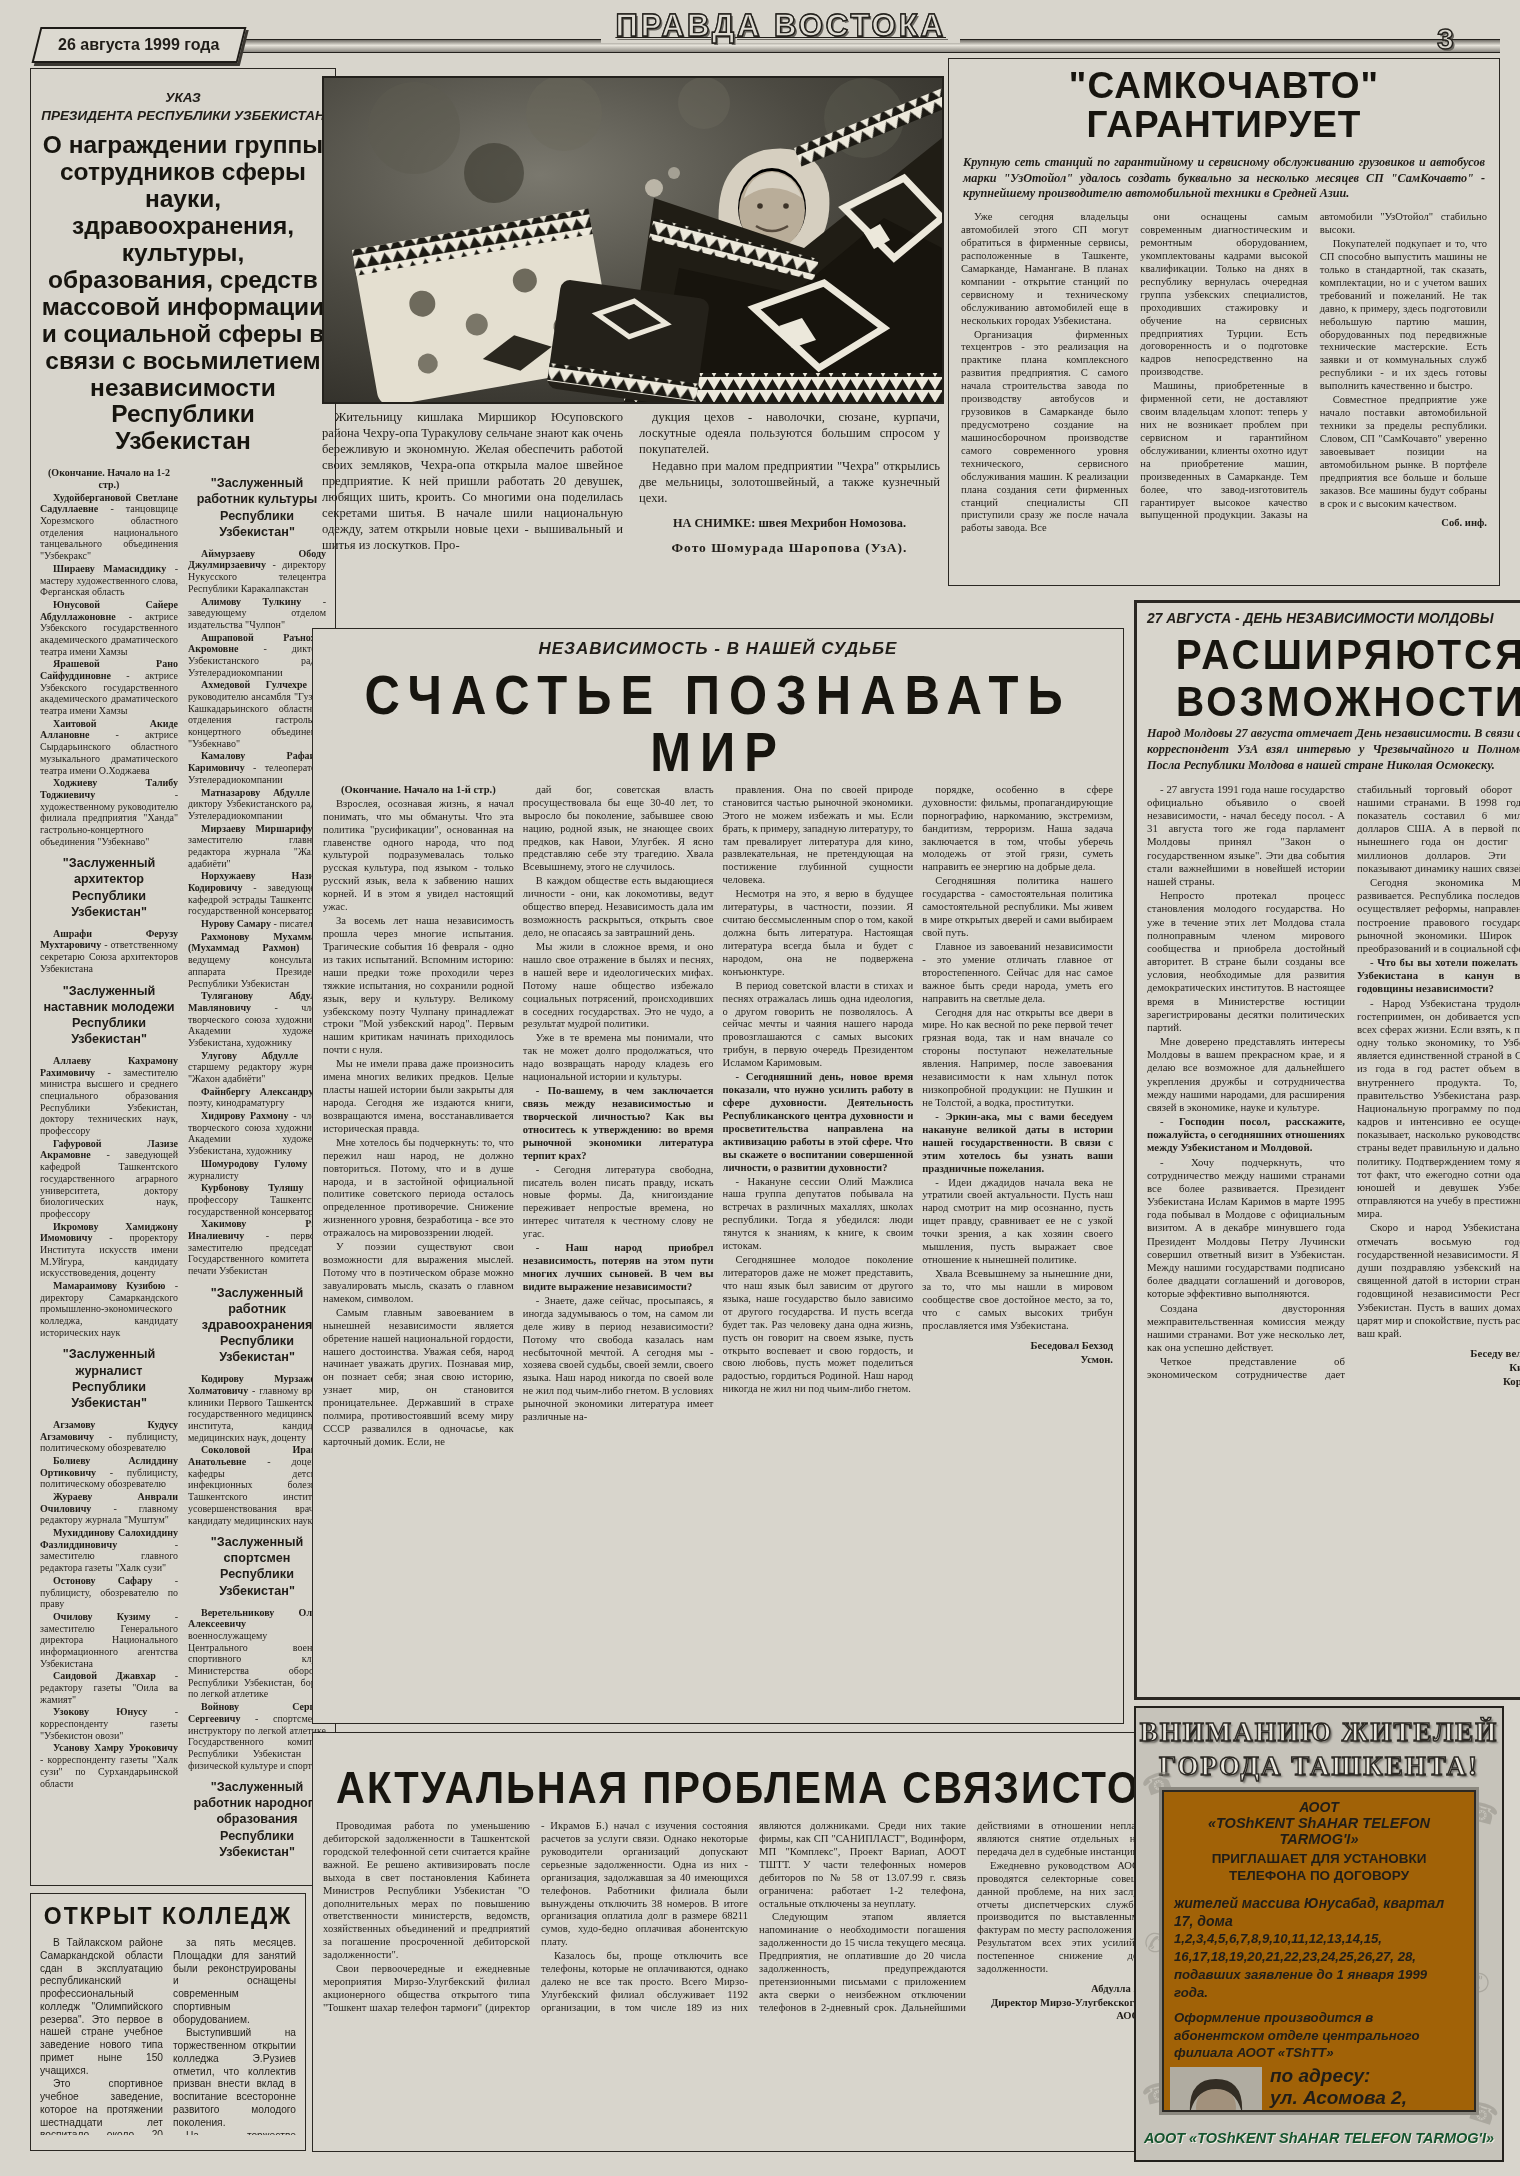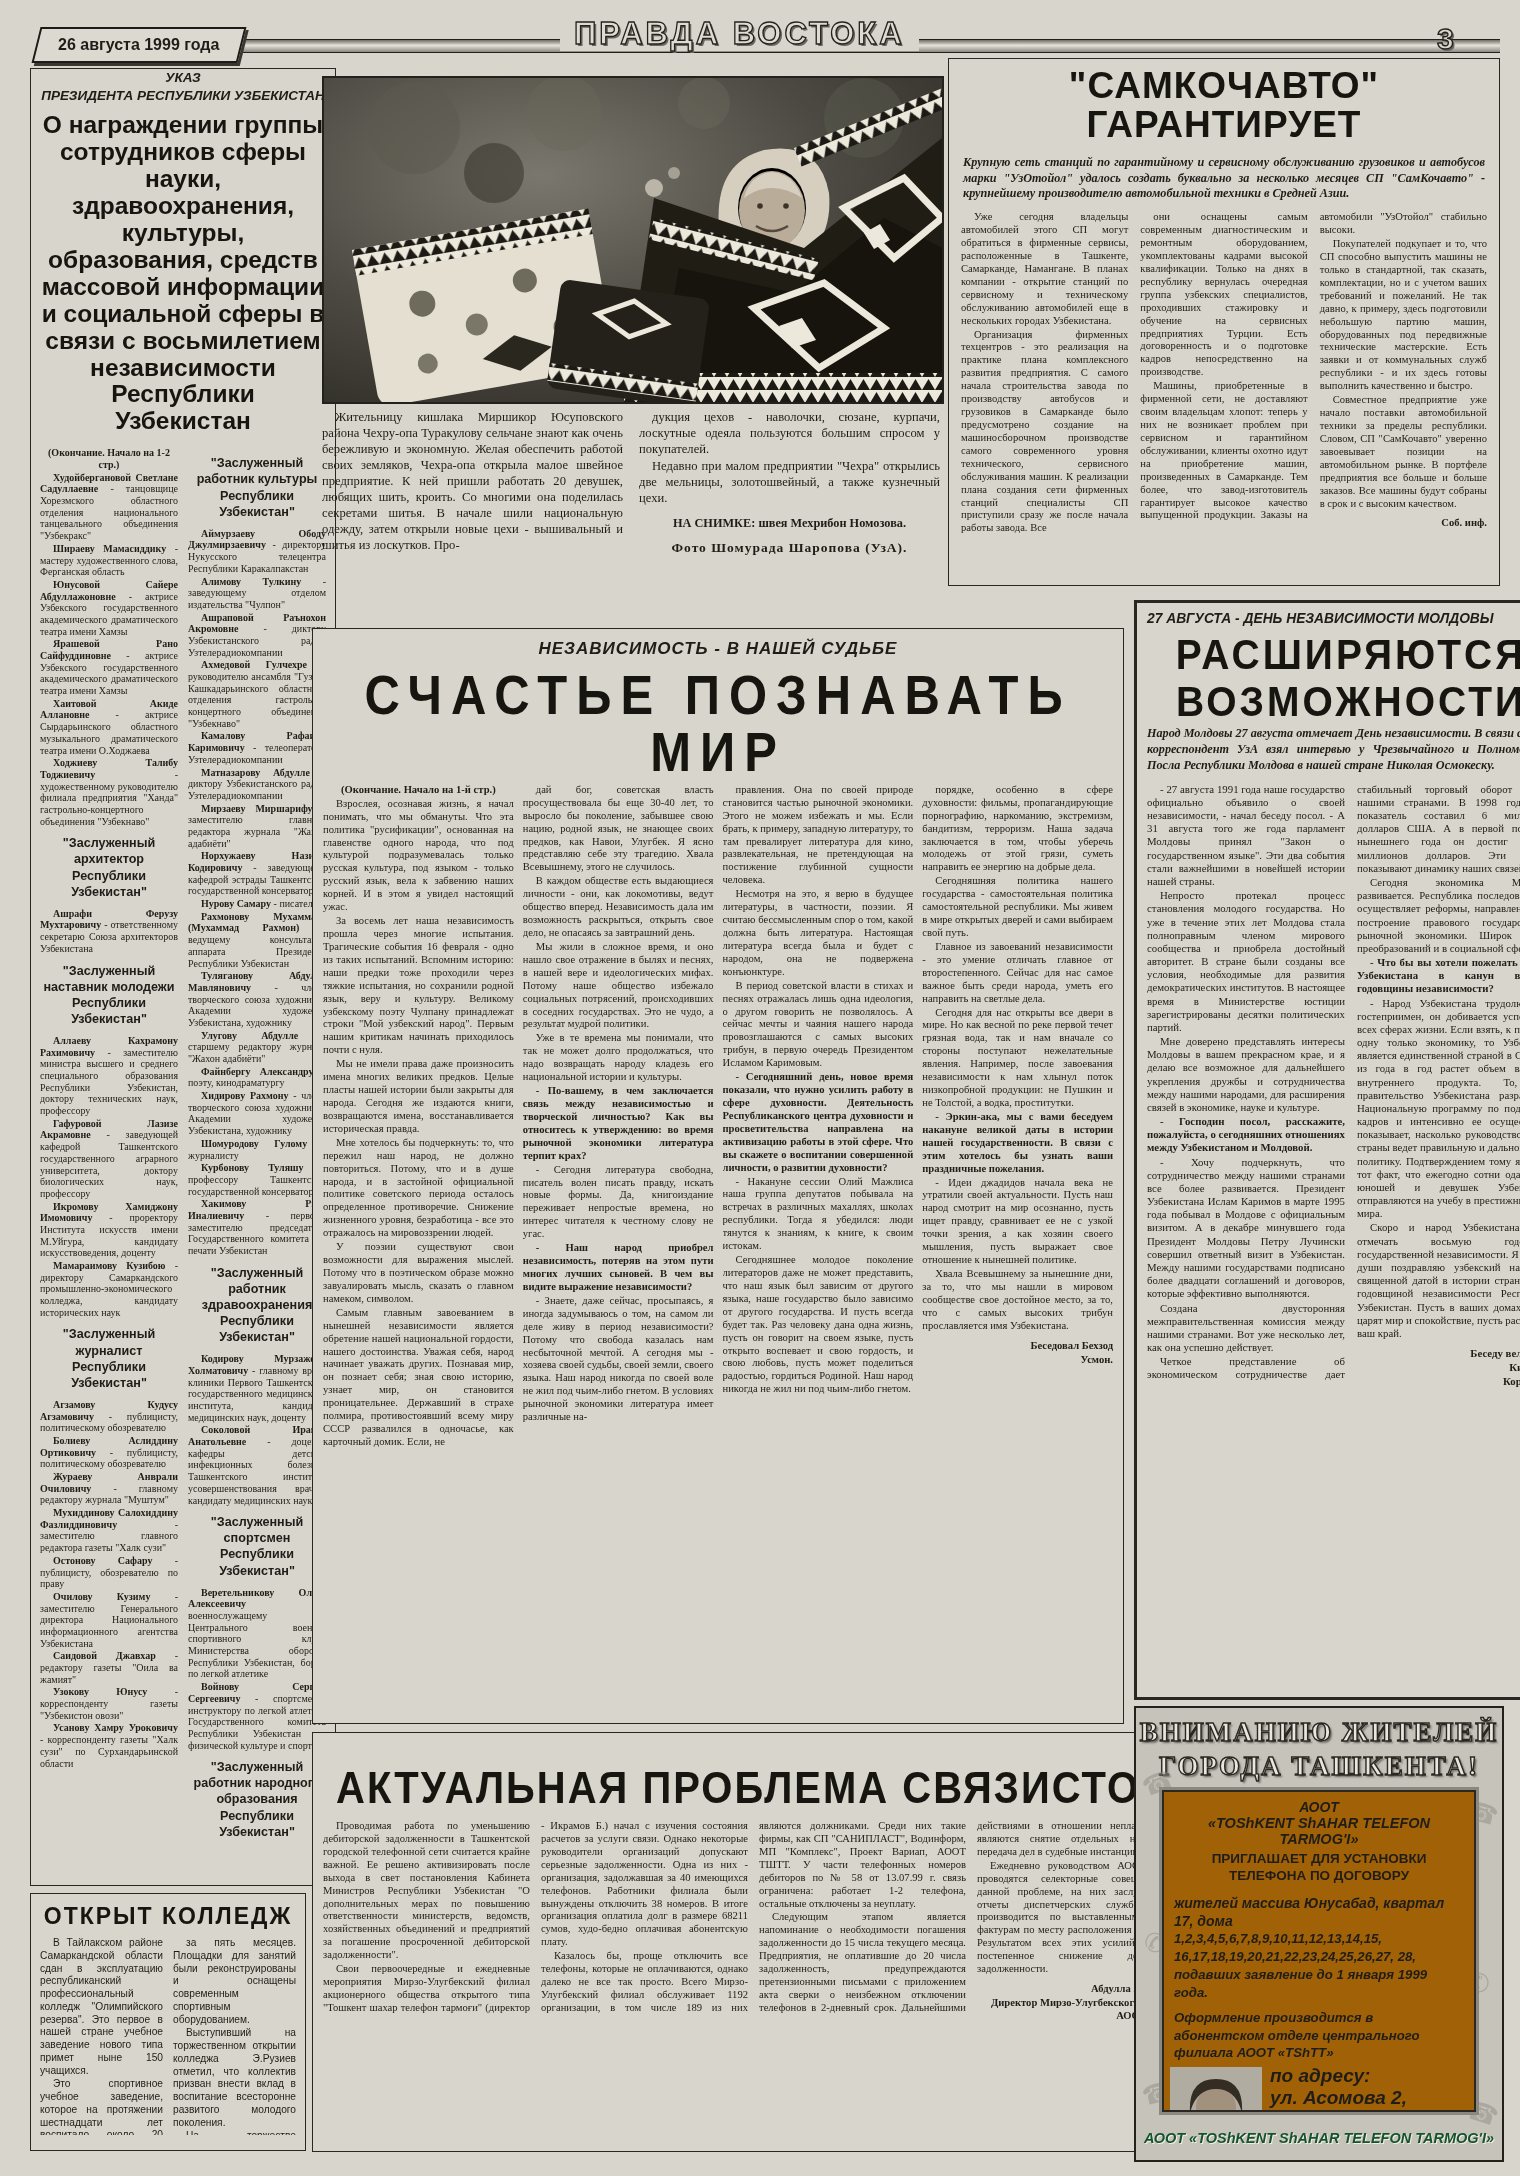--- a/index.html
+++ b/index.html
@@ -53,26 +53,26 @@
 </style>
 </head>
 <body>
 
 <div class="page">
 
   <div class="abs head-bar" style="left:55px;top:39px;width:1445px;"></div>
   <div class="abs date-box" style="left:36px;top:27px;width:202px;height:32px;">
     <span>26 августа 1999 года</span>
   </div>
-  <div class="abs" style="left:560px;top:16px;width:400px;text-align:left;">
+  <div class="abs" style="left:560px;top:8px;width:400px;text-align:right;text-decoration:underline;">
     <span class="masthead">ПРАВДА ВОСТОКА</span>
   </div>
   <div class="abs pagenum" style="left:1437px;top:22px;">3</div>
 
-  <div class="abs thinbox" style="left:30px;top:68px;width:306px;height:1818px;padding:0 9px;box-sizing:border-box;">
+  <div class="abs thinbox" style="left:30px;top:68px;width:306px;height:1818px;padding:20px 9px;box-sizing:border-box;">
     <div class="kicker" style="font-size:13.5px;line-height:1.3;">
       <div>УКАЗ</div>
       <div>ПРЕЗИДЕНТА РЕСПУБЛИКИ УЗБЕКИСТАН</div>
     </div>
     <div class="bighead" style="font-size:24.5px;line-height:1.1;margin:8px 0 12px 0;">О награждении группы сотрудников сферы науки, здравоохранения, культуры, образования, средств массовой информации и социальной сферы в связи с восьмилетием независимости Республики Узбекистан</div>
     <div class="two-col" style="height:1490px;">
       <div class="news" style="font-size:10px;line-height:1.17;">
           <p class="cen">(Окончание. Начало на 1-2 стр.)</p>
           <p><b>Худойбергановой Светлане Садуллаевне</b> - танцовщице Хорезмского областного отделения национального танцевального объединения "Узбекракс"</p>
           <p><b>Шираеву Мамасиддику</b> - мастеру художественного слова, Ферганская область</p>

